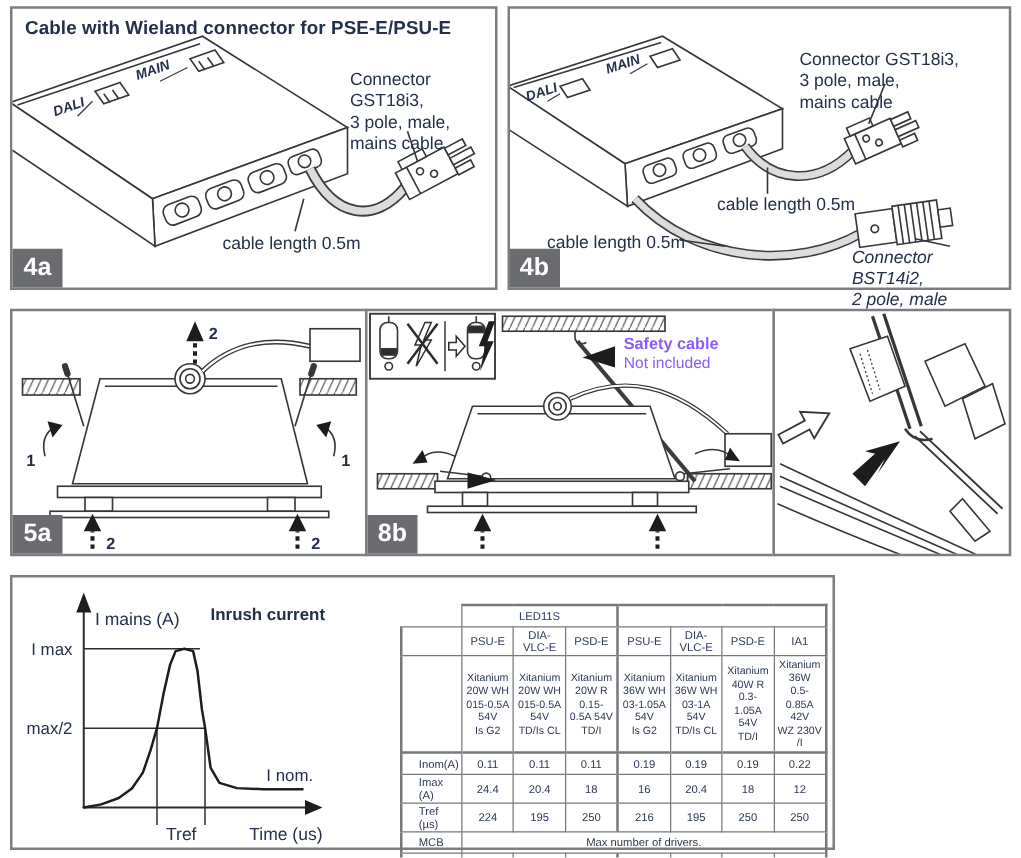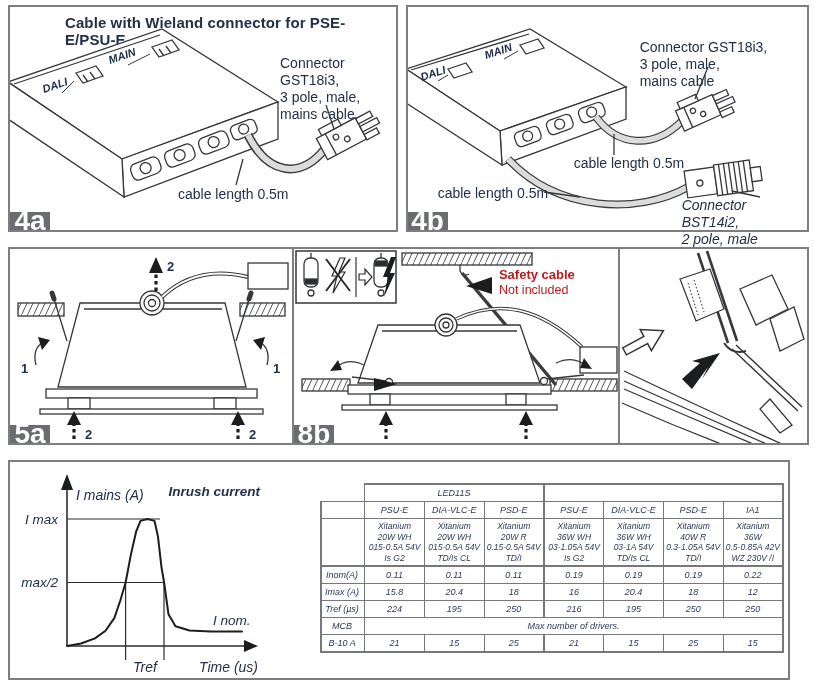--- a/index.html
+++ b/index.html
@@ -1,47 +1,47 @@
 <!DOCTYPE html>
 <html><head>
 <meta charset="utf-8">
 <style>
   html,body{margin:0;padding:0;background:#fff;}
   body{width:817px;height:686px;overflow:hidden;font-family:"Liberation Sans",sans-serif;}
   .panel{border:2px solid #7c7e82;background:#fff;position:relative;box-sizing:border-box;}
   .row-top{display:flex;gap:8px;margin:5px 8px 0 8px;}
   .row-mid{display:flex;margin:15px 8px 0 8px;}
-  #p4a{width:391px;height:227px;padding-left:45px;}
+  #p4a{width:391px;height:227px;}
   #p4b{width:405px;height:227px;}
   #p5a{width:287px;height:198px;}
   #p5b{width:329px;height:198px;margin-left:-2px;}
   #pdetail{width:192px;height:198px;margin-left:-2px;}
-  .panel-bottom{margin:15px 8px 0 8px;width:782px;height:220px;display:flex;font-style:italic;}
+  .panel-bottom{margin:15px 8px 0 8px;width:660px;height:220px;display:flex;}
   .panel-title{margin:7px 0 0 10px;font-size:15px;font-weight:bold;color:#233049;letter-spacing:.1px;}
   .dsvg{position:absolute;left:0;top:0;}
   .note{position:absolute;font-size:14px;line-height:1.22;color:#233049;white-space:pre-line;}
-  .badge{position:absolute;left:0;bottom:0;width:40px;height:18px;background:#6a6c70;color:#fff;
-         font-size:28px;font-weight:bold;display:flex;align-items:center;justify-content:center;}
+  .badge{position:absolute;left:0;bottom:0;width:40px;height:31px;background:#6a6c70;color:#fff;
+         font-size:20px;font-weight:bold;display:flex;align-items:center;justify-content:center;}
   .chart-wrap{width:270px;height:100%;position:relative;}
   .table-wrap{flex:1;padding:21px 4px 0 2px;margin-left:38px;}
   .dtable{border-collapse:collapse;table-layout:fixed;}
   .dtable td{border:1px solid #76787c;font-size:9px;color:#2c3a57;text-align:center;
              padding:1px 2px;height:14px;overflow:hidden;}
   .dtable tr:first-child td{border-top-width:2px;}
   .dtable td:first-child{border-left-width:2px;}
   .dtable td:last-child{border-right-width:2px;}
   .dtable tr:last-child td{border-bottom-width:2px;}
   .dtable td.corner{border-top:none;border-left:none;}
   .dtable td.gb{border-left-width:2px;}
   .dtable tr.grp2 td{border-bottom-width:2px;}
   .dtable tr.desc td{white-space:pre-line;font-size:8.5px;line-height:10.5px;height:44px;border-bottom-width:2px;}
-  .dtable td.rlab{text-align:center;padding-left:0;}
+  .dtable td.rlab{text-align:left;padding-left:13px;}
   .svgtxt{font-family:"Liberation Sans",sans-serif;fill:#233049;}
   .lineart{stroke:#35373a;fill:none;stroke-width:1.3;}
-  .n5b{position:absolute;font-size:12.5px;line-height:1.2;color:#b91c1c;}
+  .n5b{position:absolute;font-size:12.5px;line-height:1.2;color:#8b5cf6;}
   .n5b b{font-size:13px;}
 </style>
 </head>
 <body>
 
 <div>
 
   <div class="row-top">
 
     <section class="panel" id="p4a">
@@ -432,21 +432,21 @@
           <td>0.11</td>
           <td>0.11</td>
           <td>0.11</td>
           <td class="gb">0.19</td>
           <td>0.19</td>
           <td>0.19</td>
           <td>0.22</td>
         </tr>
         <tr>
           <td class="rlab">Imax (A)</td>
-          <td>15.8</td>
+          <td>24.4</td>
           <td>20.4</td>
           <td>18</td>
           <td class="gb">16</td>
           <td>20.4</td>
           <td>18</td>
           <td>12</td>
         </tr>
         <tr>
           <td class="rlab">Tref (µs)</td>
           <td>224</td>

